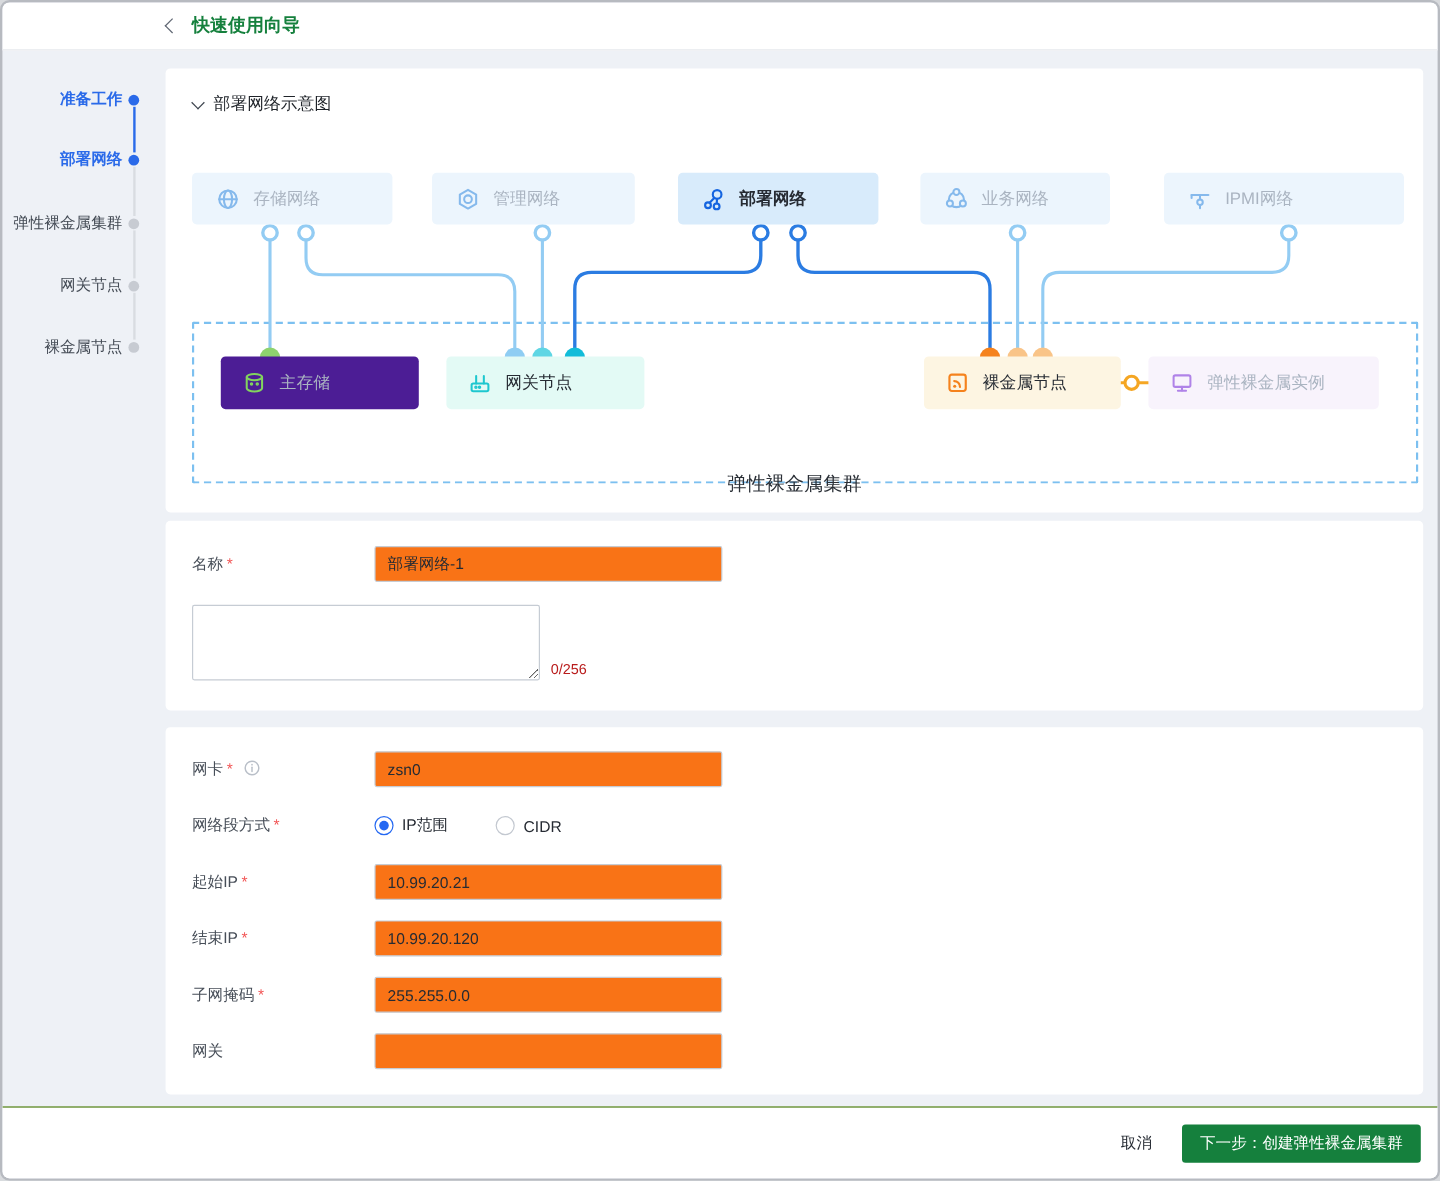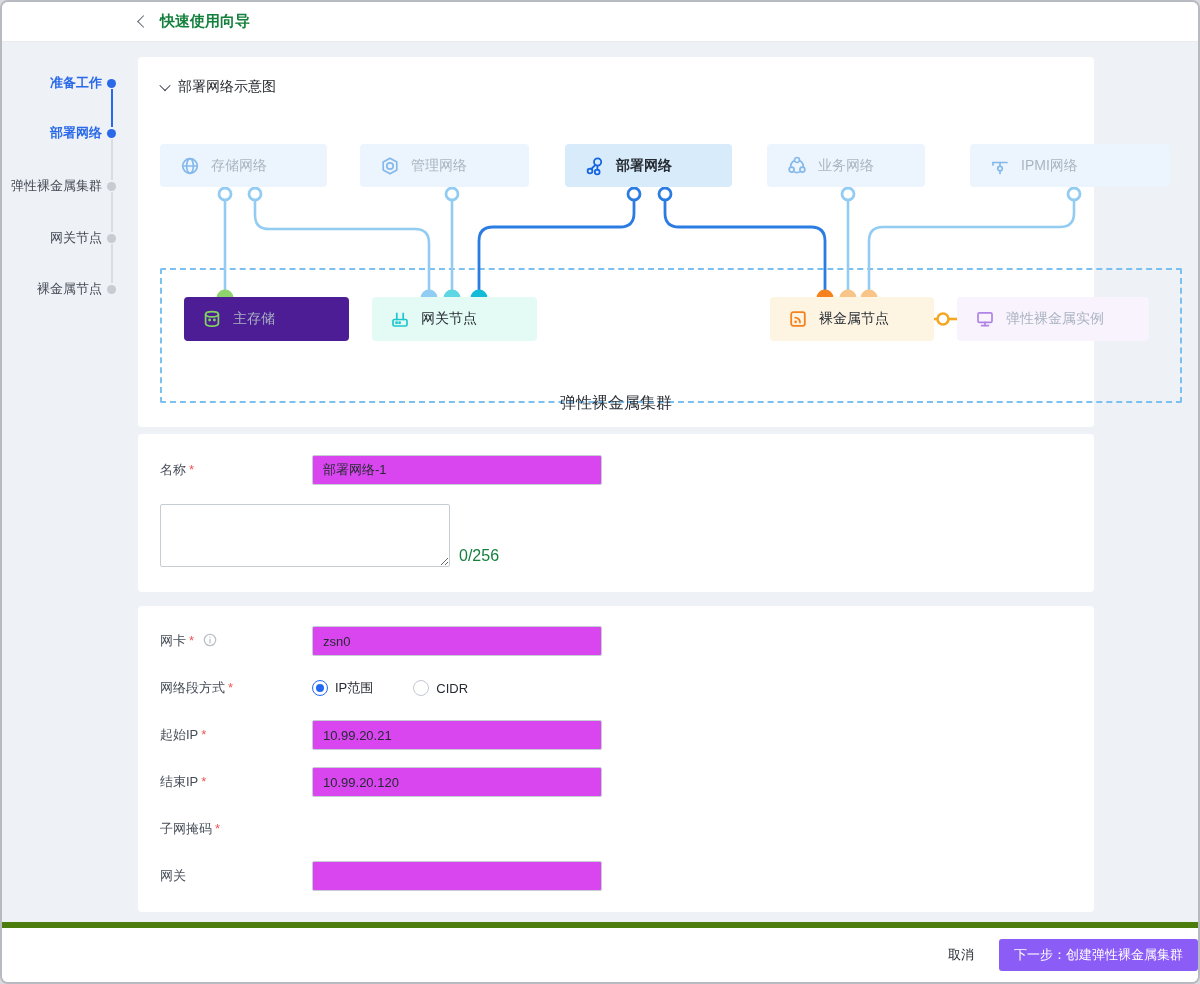--- a/index.html
+++ b/index.html
@@ -26,21 +26,21 @@
   .step { position:absolute; width:100px; text-align:right; font-size:13px; line-height:18px; cursor:pointer; }
   .step.s-active { color:#2a6ae9; font-weight:bold; }
   .step.s-pending { color:#434a54; }
   .step-dot { position:absolute; left:105px; width:9px; height:9px; border-radius:50%; }
   .dot-active { background:#2a6ae9; }
   .dot-pending { background:#c7cbd2; }
   .step-line { position:absolute; left:108.5px; width:2px; }
   .line-active { background:#2a6ae9; }
   .line-pending { background:#d9dce1; }
   
-  .content { position:absolute; left:136px; top:15px; width:956px; }
+  .content { position:absolute; left:136px; top:15px; width:1048px; }
   .panel { background:#fff; border-radius:4px; }
   .panel-diagram { height:370px; margin-bottom:7px; }
   .panel-form1 { height:158px; margin-bottom:14px; padding:21px 0 0 22px; }
   .panel-form2 { height:306px; padding:20px 0 0 22px; }
   .diagram-head { display:flex; align-items:center; gap:9px; padding:21px 0 0 23px; cursor:pointer; }
   .collapse-chevron { width:8px; height:8px; border-right:1.6px solid #3c434d; border-bottom:1.6px solid #3c434d; transform:rotate(45deg) translate(-1px,-1px); }
   .diagram-title { font-size:14px; color:#1f2329; }
   .diagram { position:relative; height:325px; margin-top:9px; }
   .diagram svg.connectors { position:absolute; left:0; top:0; z-index:1; }
   .ln-light { stroke:#93ccf3; stroke-width:2.6; fill:none; }
@@ -70,46 +70,46 @@
   .cluster-label {
     position:absolute; left:0; right:0; bottom:16px; text-align:center;
     font-size:16px; color:#2a2f36; z-index:2;
   }
   
   .frow { display:flex; margin-bottom:17px; }
   .frow-label { width:152px; font-size:13px; color:#474e58; line-height:30px; }
   .req { color:#f25555; margin-left:3px; }
   .tinput {
     width:290px; height:30px; border:1px solid #c6ccd4; border-radius:2px;
-    padding:0 10px; font-size:13px; color:#262b33; background:#d946ef;
+    padding:0 10px; font-size:13px; color:#262b33; background:#f97316;
     font-family:"Liberation Sans","DejaVu Sans",sans-serif; outline:none;
   }
   .tarea {
     width:290px; height:63px; border:1px solid #c6ccd4; border-radius:2px;
     padding:6px 10px; font-size:13px; color:#262b33; resize:both;
     font-family:"Liberation Sans","DejaVu Sans",sans-serif; outline:none;
   }
   .desc-wrap { display:flex; align-items:flex-end; gap:9px; }
-  .counter { font-size:16px; color:#15803d; padding-bottom:2px; }
+  .counter { font-size:12px; color:#b91c1c; padding-bottom:2px; }
   .info-ic { margin-left:5px; vertical-align:-2px; }
   .radio-row { display:flex; gap:40px; align-items:center; height:30px; }
   .radio-item { display:flex; align-items:center; gap:7px; font-size:13px; color:#262b33; cursor:pointer; }
   .rdot { width:16px; height:16px; border-radius:50%; position:relative; }
   .rdot.on { border:1.5px solid #2468f2; }
   .rdot.on::after { content:""; position:absolute; left:2.5px; top:2.5px; width:8px; height:8px; border-radius:50%; background:#2468f2; }
   .rdot.off { border:1px solid #c3c8d0; }
   
   .footer {
     position:absolute; left:0; right:0; bottom:0; height:60px; background:#fff;
-    border-top:6px solid #4d7c0f; display:flex; align-items:center; justify-content:flex-end;
-    gap:25px;
+    border-top:1px solid #4d7c0f; display:flex; align-items:center; justify-content:flex-end;
+    padding-right:14px; gap:25px;
   }
   .btn-cancel { font-size:13px; color:#262b33; cursor:pointer; background:none; border:none; font-family:inherit; }
   .btn-primary {
-    height:32px; padding:0 15px; background:#8b5cf6; color:#fff; font-size:13px;
+    height:32px; padding:0 15px; background:#15803d; color:#fff; font-size:13px;
     border:none; border-radius:3px; cursor:pointer; font-family:inherit;
   }
 </style>
 </head>
 <body>
 
 <div class="page">
 
   <div class="topbar">
     <span class="back-chevron"></span>
@@ -318,20 +318,21 @@
           <div class="frow-label">
             <span>结束IP</span><span class="req">*</span>
           </div>
           <input class="tinput" type="text" value="10.99.20.120" style="">
         </div>
 
         <div class="frow">
           <div class="frow-label">
             <span>子网掩码</span><span class="req">*</span>
           </div>
+          <input class="tinput" type="text" value="255.255.0.0" style="">
         </div>
 
         <div class="frow">
           <div class="frow-label">
             <span>网关</span>
           </div>
           <input class="tinput" type="text" value="" style="">
         </div>
       </div>
     </div>

